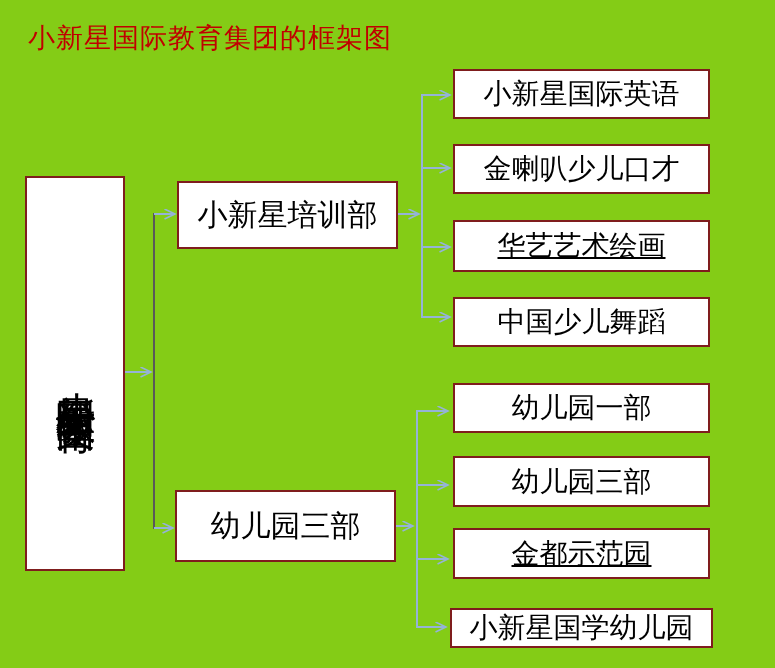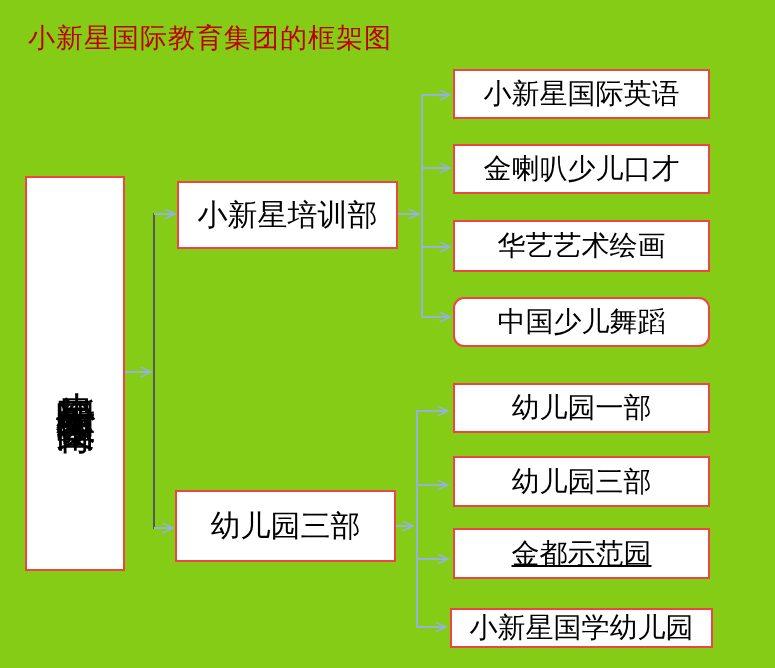--- a/index.html
+++ b/index.html
@@ -8,37 +8,37 @@
     font-family:"Liberation Serif","DejaVu Serif",serif; overflow:hidden;
   }
   .title {
     position:absolute; left:28px; top:20px; margin:0;
     font-size:27px; font-weight:normal; color:#c00000; letter-spacing:1px;
     white-space:nowrap;
   }
   .connector-layer { position:absolute; left:0; top:0; }
   .box {
     position:absolute; box-sizing:border-box; background:#ffffff;
-    border:2px solid #ef4444; color:#000000;
+    border:2px solid #7f1d1d; color:#000000;
     display:flex; align-items:center; justify-content:center;
     text-align:center; white-space:nowrap;
   }
   .root { left:25px; top:176px; width:100px; height:395px; }
   .root .vtext {
     writing-mode:vertical-rl; text-orientation:upright;
     font-size:40px; line-height:1; letter-spacing:3px;
   }
   .dept { font-size:30px; }
   #dept-0 { left:177px; top:181px; width:221px; height:68px; }
   #dept-1 { left:175px; top:490px; width:221px; height:72px; }
   .leaf { left:453px; width:257px; height:50px; font-size:28px; }
   #leaf-0-0 { top:69px; }
   #leaf-0-1 { top:144px; }
-  #leaf-0-2 { top:220px; height:52px; }
-  #leaf-0-3 { top:297px;border-radius:11px; }
+  #leaf-0-2 { top:220px; height:52px;text-decoration:underline; }
+  #leaf-0-3 { top:297px; }
   #leaf-1-0 { top:383px; }
   #leaf-1-1 { top:456px; height:51px; }
   #leaf-1-2 { top:528px; height:51px;text-decoration:underline; }
   #leaf-1-3 { top:608px; left:450px; width:263px; height:40px; }
   .cline { stroke:#95b3d7; stroke-width:2; fill:none; }
   .gline { stroke:#595959; stroke-width:2; fill:none; }
 </style>
 </head>
 <body>
 

